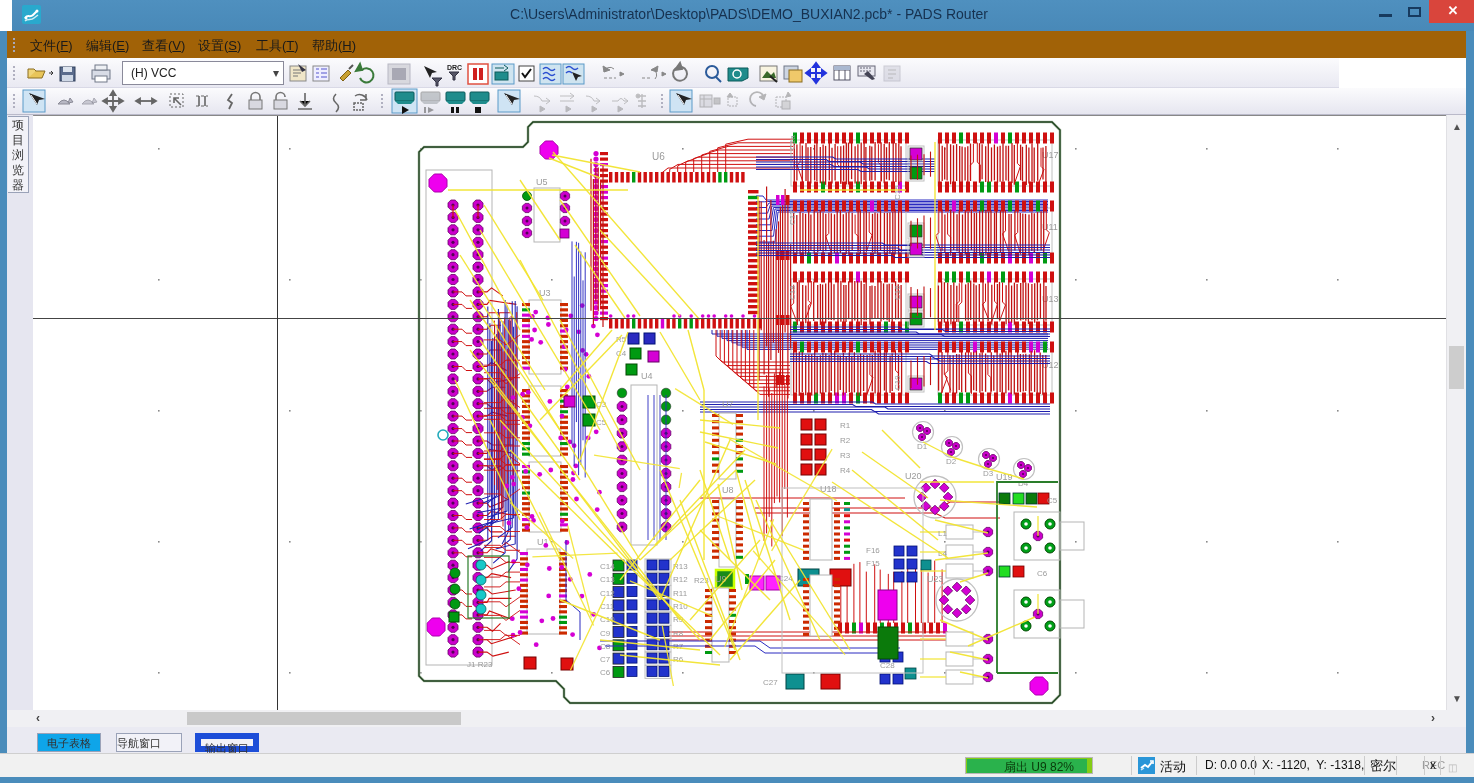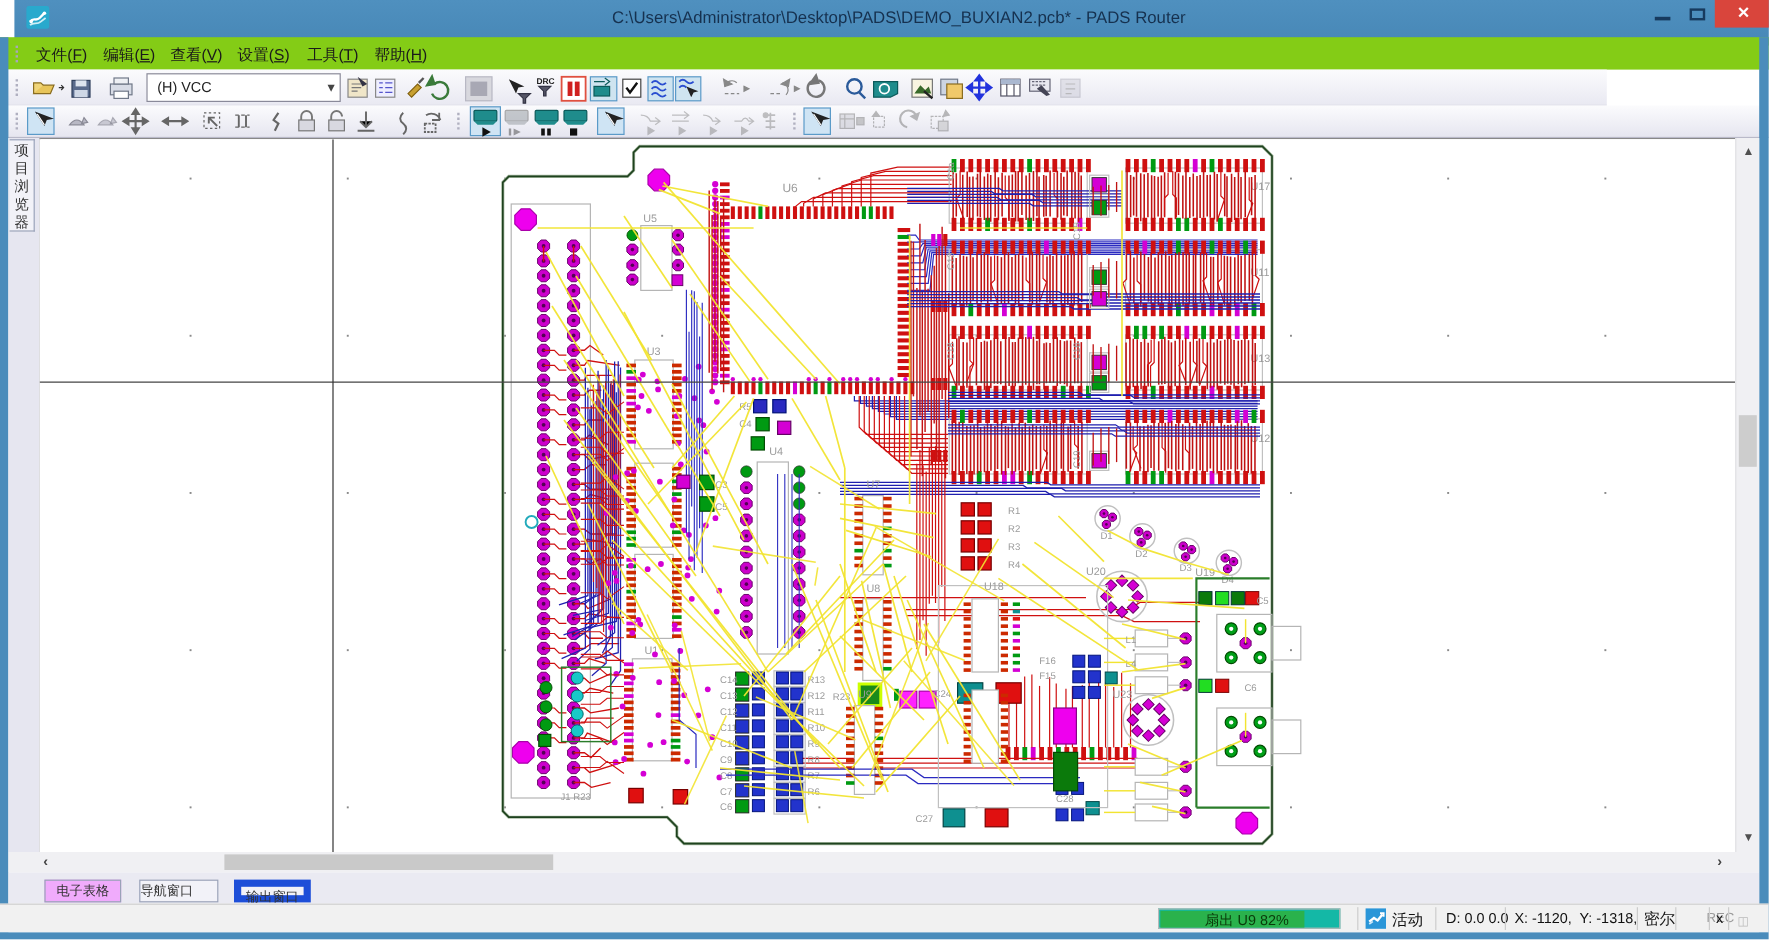--- a/index.html
+++ b/index.html
@@ -13,21 +13,21 @@
         <circle cx="4" cy="13" r="1.5" fill="#fff"></circle>
         <circle cx="15" cy="6" r="1.5" fill="#fff"></circle>
       </svg>
  </div>
  <div class="abs" style="left:0;top:6px;width:1474px;text-align:center;font-size:14px;color:#16314f">C:\Users\Administrator\Desktop\PADS\DEMO_BUXIAN2.pcb* - PADS Router</div>
  <div class="abs" style="left:1367px;top:14px;width:13px;height:3px;background:#173a5e"></div>
  <div class="abs" style="left:1396px;top:7px;width:13px;height:10px;border:2px solid #173a5e"></div>
  <div class="abs" style="left:1417px;top:0;width:48px;height:23px;background:#d9453c;color:#fff;text-align:center;font-size:13px;line-height:22px;font-weight:bold">✕</div>
 </div>
 
-<div class="abs" style="left:0;top:31px;width:1474px;height:27px;background:#84cc16;color:#1a1a1a;font-size:13px">
+<div class="abs" style="left:0;top:31px;width:1474px;height:27px;background:#a16207;color:#1a1a1a;font-size:13px">
  <div class="abs" style="left:13px;top:7px;width:3px;height:14px;border-left:2px dotted #a8a8b8"></div>
  <div class="abs" style="left:30px;top:6px">文件(<u>F</u>)</div>
  <div class="abs" style="left:86px;top:6px">编辑(<u>E</u>)</div>
  <div class="abs" style="left:142px;top:6px">查看(<u>V</u>)</div>
  <div class="abs" style="left:198px;top:6px">设置(<u>S</u>)</div>
  <div class="abs" style="left:256px;top:6px">工具(<u>T</u>)</div>
  <div class="abs" style="left:312px;top:6px">帮助(<u>H</u>)</div>
 </div>
 
 <div class="abs" style="left:0;top:58px;width:1339px;height:30px;background:linear-gradient(#fbfbfd,#e9e9f2);border-bottom:1px solid #d9d9e6">
@@ -2216,27 +2216,27 @@
  <div class="abs" style="left:2px;top:231px;width:15px;height:43px;background:#cdcdcd"></div>
 </div>
 
 <div class="abs" style="left:7px;top:710px;width:1459px;height:17px;background:#f0f0f3">
  <div class="abs" style="left:29px;top:1px;color:#444;font-size:12px;font-weight:bold">‹</div>
  <div class="abs" style="left:1424px;top:1px;color:#444;font-size:12px;font-weight:bold">›</div>
  <div class="abs" style="left:180px;top:2px;width:274px;height:13px;background:#c9c9c9"></div>
 </div>
 
 <div class="abs" style="left:7px;top:727px;width:1459px;height:26px;background:#eaeaf2">
- <div class="abs" style="left:30px;top:6px;width:64px;height:19px;background:#f0abfc;border:1px solid #9aa2b8;font-size:11px;color:#333;text-align:center;line-height:18px">电子表格</div>
+ <div class="abs" style="left:30px;top:6px;width:64px;height:19px;background:#0ea5e9;border:1px solid #9aa2b8;font-size:11px;color:#333;text-align:center;line-height:18px">电子表格</div>
  <div class="abs" style="left:109px;top:6px;width:66px;height:19px;background:#f2f2f8;border:1px solid #9aa2b8;font-size:11px;color:#333;line-height:18px">导航窗口</div>
  <div class="abs" style="left:188px;top:6px;width:64px;height:19px;background:#f2f2f8;border:6px solid #1d4ed8;font-size:11px;color:#333;text-align:center;line-height:18px">输出窗口</div>
 </div>
 
 <div class="abs" style="left:0;top:753px;width:1474px;height:24px;background:#f1f1f1;border-top:1px solid #cfcfcf;font-size:12px;color:#111">
- <div class="abs" style="left:965px;top:3px;width:152px;height:17px;background:#14b8a6;border:1px solid #b8b8b8">
+ <div class="abs" style="left:965px;top:3px;width:128px;height:17px;background:#84cc16;border:1px solid #b8b8b8">
    <div class="abs" style="left:1px;top:1px;width:120px;height:14px;background:#2ab24c"></div>
    <div class="abs" style="left:0;top:1px;width:146px;text-align:center;font-size:12px;color:#0a3a0a">扇出 U9 82%</div>
  </div>
  <div class="abs" style="left:1131px;top:2px;width:1px;height:19px;background:#cccccc"></div>
  <div class="abs" style="left:1138px;top:3px;width:17px;height:17px;background:#2a96d8"><svg width="17" height="17">
         <path d="M3,11 l4,-3 3,2 4,-5" stroke="#fff" stroke-width="2" fill="none"></path>
         <path d="M12,4 l3,0 0,3" stroke="#fff" stroke-width="1.6" fill="none"></path>
         <path d="M3,13 l3,-2" stroke="#cfe8f8" stroke-width="1.5"></path>
       </svg></div>
  <div class="abs" style="left:1160px;top:4px;font-size:13px">活动</div>

